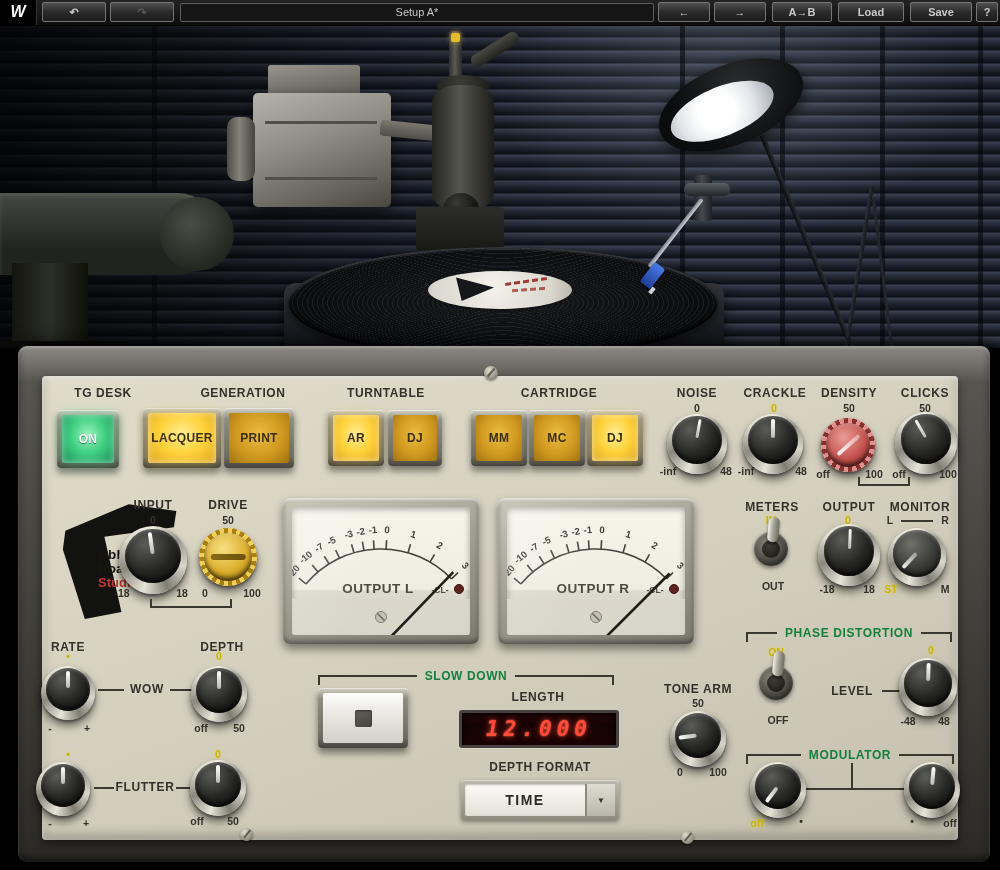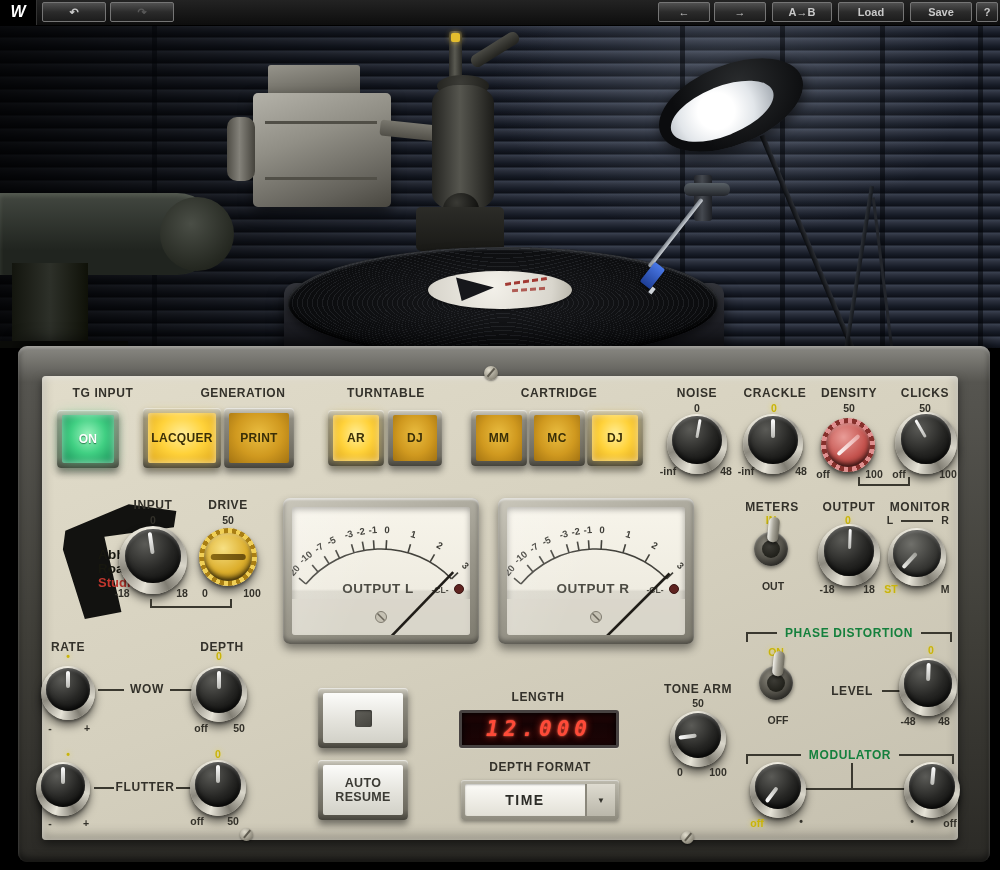--- a/index.html
+++ b/index.html
@@ -144,20 +144,21 @@
 </style>
 </head>
 <body>
 
 <div id="app">
 
   <div class="toolbar">
     <div class="wlogo">W</div>
     <button class="tbtn" style="left:42px;width:64px;">↶</button>
     <button class="tbtn dim" style="left:110px;width:64px;">↷</button>
+    <div class="tfield" style="left:180px;width:472px;">Setup A*</div>
     <button class="tbtn" style="left:658px;width:52px;">←</button>
     <button class="tbtn" style="left:714px;width:52px;">→</button>
     <button class="tbtn" style="left:772px;width:60px;">A→B</button>
     <button class="tbtn" style="left:838px;width:66px;">Load</button>
     <button class="tbtn" style="left:910px;width:62px;">Save</button>
     <button class="tbtn" style="left:976px;width:22px;">?</button>
   </div>
 
   <div class="scene abs">
     <div class="blinds"></div>
@@ -218,21 +219,21 @@
     <div class="screw" style="left:484px;top:366px;">
         <i></i>
       </div>
     <div class="screw" style="left:240px;top:828px;width:13px;height:13px;">
         <i></i>
       </div>
     <div class="screw" style="left:681px;top:831px;width:13px;height:13px;">
         <i></i>
       </div>
 
-    <span class="lbl" style="left:103px;top:386px;">TG INPUT</span>
+    <span class="lbl" style="left:103px;top:386px;">TG DESK</span>
     <span class="lbl" style="left:243px;top:386px;">GENERATION</span>
     <span class="lbl" style="left:386px;top:386px;">TURNTABLE</span>
     <span class="lbl" style="left:559px;top:386px;">CARTRIDGE</span>
     <span class="lbl" style="left:697px;top:386px;">NOISE</span>
     <span class="lbl" style="left:775px;top:386px;">CRACKLE</span>
     <span class="lbl" style="left:849px;top:386px;">DENSITY</span>
     <span class="lbl" style="left:925px;top:386px;">CLICKS</span>
 
     <div class="pbtn" style="left:57px;top:410px;width:62px;height:58px;box-sizing:border-box;">
         <div class="pface gon">ON</div>
@@ -495,28 +496,29 @@
     <div class="knob" style="left:190px;top:760px;width:56px;height:56px;">
         <div class="kbase"></div>
         <div class="kcap"></div>
         <div class="kptr" style="transform: rotate(0deg);">
           <i></i>
         </div>
       </div>
     <span class="val" style="left:197px;top:815px;">off</span>
     <span class="val" style="left:233px;top:815px;">50</span>
 
+    <div class="brk" style="left:318px;top:669px;width:296px;">
+      <i class="bl"></i>
+        <span class="bt">SLOW DOWN</span>
+        <i class="br"></i>
+    </div>
     <div class="pbtn" style="left:318px;top:688px;width:90px;height:60px;box-sizing:border-box;">
         <div class="pface white">
           <i class="stopsq"></i>
         </div>
-      </div>
-    <div class="pbtn" style="left:318px;top:760px;width:90px;height:60px;box-sizing:border-box;">
-        <div class="pface white pre">AUTO
-RESUME</div>
       </div>
 
     <span class="lbl" style="left:538px;top:690px;">LENGTH</span>
     <div class="led" style="left:459px;top:710px;width:160px;height:38px;box-sizing:border-box;">
         <span class="led-text">12.000</span>
       </div>
     <span class="lbl" style="left:540px;top:760px;">DEPTH FORMAT</span>
     <div class="dd" style="left:461px;top:780px;width:158px;height:40px;">
       <div class="dd-inner">
         <span class="dd-val">TIME</span>

